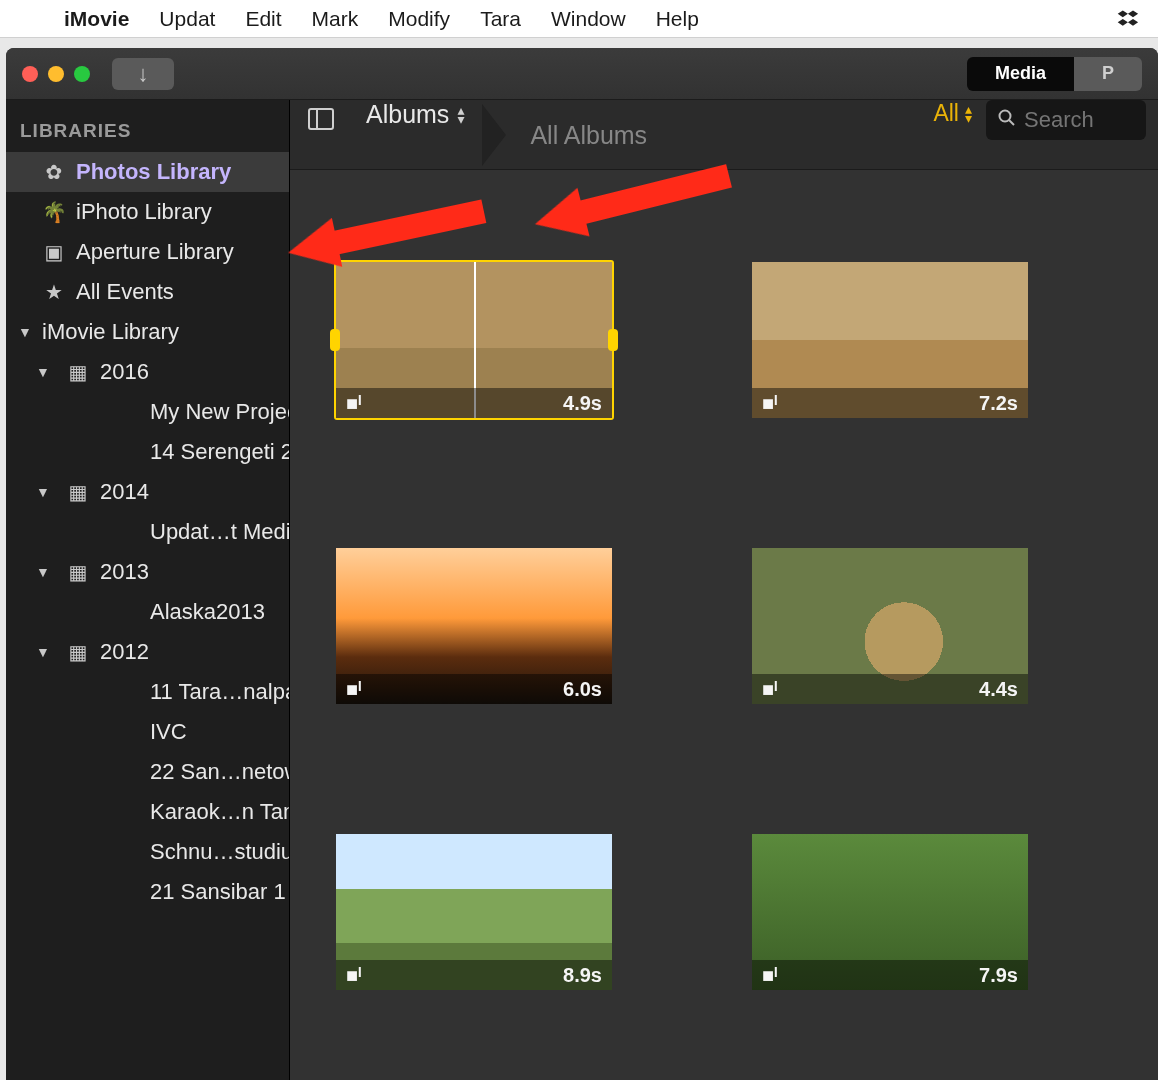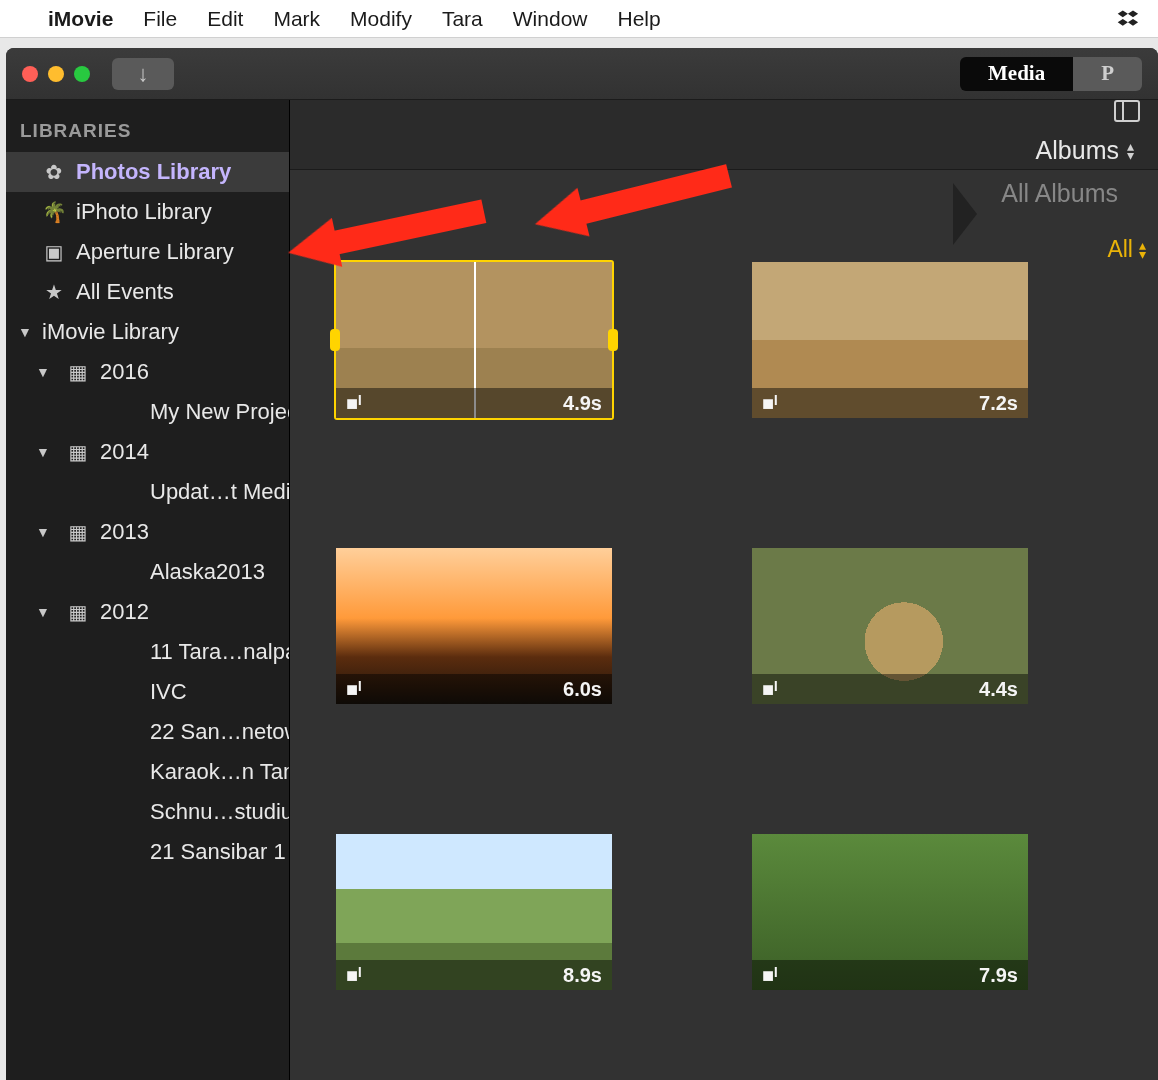--- a/index.html
+++ b/index.html
@@ -12,21 +12,21 @@
   }
   
   .menubar {
     height: 38px; background: #fff;
     display: flex; align-items: center;
     padding: 0 18px; gap: 30px;
     font-size: 21px; color: #1b1b1b;
     border-bottom: 1px solid #d0d0d0;
   }
   .menubar .apple { font-size: 24px; }
-  .menubar .app  { font-weight: 700; }
+  .menubar .app  { font-weight: 700; margin-left: 16px; }
   .menubar .spacer { flex: 1; }
   .menubar .tray { display:flex; gap:20px; align-items:center; font-size:22px;}
   
   .window {
     position: absolute; left: 6px; top: 48px;
     width: 1152px; height: 1032px;
     background: #2a2a2a; color: #e8e8e8;
     border-radius: 8px 8px 0 0; overflow: hidden;
     display: flex; flex-direction: column;
   }
@@ -39,23 +39,23 @@
   .tl { width:16px; height:16px; border-radius:50%; }
   .tl.red{background:#ff5f57;} .tl.yellow{background:#ffbd2e;} .tl.green{background:#28c940;}
   .dl-btn {
     margin-left: 12px; width:62px; height:32px; border-radius:6px;
     background:#5a5a5a; display:flex; align-items:center; justify-content:center;
     color:#c8c8c8; font-size:22px;
   }
   .titlebar .spacer{flex:1;}
   .seg { display:flex; height:34px; }
   .seg .tab {
-    padding: 0 28px; font-size:21px; font-weight:600;
+    padding: 0 28px; font-size:18px; font-weight:600;
     display:flex; align-items:center;
-    background:#5a5a5a; color:#cfcfcf;font-family:Liberation Serif, serif;
+    background:#5a5a5a; color:#cfcfcf;
   }
   .seg .tab.active { background:#0a0a0a; color:#fff; }
   .seg .tab:first-child { border-radius:6px 0 0 6px; }
   .seg .tab:last-child  { border-radius:0 6px 6px 0; }
   
   .split { flex:1; display:flex; overflow:hidden; }
   .sidebar {
     width:284px; background:#1e1e1e; border-right:1px solid #000;
     color:#e8e8e8; overflow-y:auto; overflow-x:hidden;
     font-size:22px;
@@ -79,23 +79,23 @@
   .sb-item.selected .lbl{ font-weight:700; color:#c4b5fd;}
   .sb-sub{ padding-left:62px; }
   .sb-sub .sb-item{ padding-left:82px; }
   .evt .ic.cal{ display:inline-block; }
   .evt{ padding-left:60px !important;}
   .evt .disclosure{ left:30px; }
   
   .content { flex:1; background:#323232; display:flex; flex-direction:column; overflow:hidden; position:relative;}
   .content::-webkit-scrollbar{width:10px;}
   .toolbar {
-    height:70px; display:flex; align-items:flex-end; gap:14px;
+    height:70px; display:flex; align-items:flex-start; gap:14px;
     padding: 0 12px; border-bottom:1px solid #1b1b1b;
-    background:#2b2b2b; color:#d8d8d8; font-size:23px;flex-direction:column;
+    background:#2b2b2b; color:#d8d8d8; font-size:23px;
   }
   .tb-btn{ width:38px; height:38px; display:flex; align-items:center; justify-content:center; color:#cfcfcf;}
   .tb-pop{
     display:flex; align-items:center; gap:8px; padding:0 12px;
     color:#e8e8e8; font-size:25px;
   }
   .tb-pop .updown{ font-size:14px; line-height:0.6; color:#d0d0d0; display:flex; flex-direction:column;}
   .crumb{
     position:relative; height:70px; display:flex; align-items:center;
     padding: 0 28px 0 40px; color:#878787; font-size:25px;
@@ -165,21 +165,21 @@
   .arrow svg{width:100%;height:100%;}
   .arrow.a1{ left:280px; top:154px; transform:rotate(-12deg);}
   .arrow.a2{ left:526px; top:122px; transform:rotate(-14deg);}
 </style>
 </head>
 <body>
 
 <div class="menubar">
   <span class="apple"></span>
   <span class="app">iMovie</span>
-  <span>File</span>
+  <span>Updat</span>
   <span>Edit</span>
   <span>Mark</span>
   <span>Modify</span>
   <span>Tara</span>
   <span>Window</span>
   <span>Help</span>
   <span class="spacer"></span>
   <span class="tray">
     <svg width="24" height="24" viewBox="0 0 24 24" fill="#222">
         <path d="M6 2l6 4-6 4-6-4 6-4zm12 0l6 4-6 4-6-4 6-4zM6 12l6 4-6 4-6-4 6-4zm12 0l6 4-6 4-6-4 6-4z" transform="scale(0.85) translate(2,2)"></path>
@@ -230,20 +230,23 @@
 
       <div class="sb-item evt">
         <span class="disclosure">▼</span>
         <span class="ic cal">▦</span>
         <span class="lbl">2016</span>
       </div>
       <div class="sb-sub">
         <div class="sb-item">
             <span class="lbl">My New Project</span>
           </div>
+        <div class="sb-item">
+            <span class="lbl">14 Serengeti 2</span>
+          </div>
       </div>
 
       <div class="sb-item evt">
         <span class="disclosure">▼</span>
         <span class="ic cal">▦</span>
         <span class="lbl">2014</span>
       </div>
       <div class="sb-sub">
         <div class="sb-item">
             <span class="lbl">Updat…t Media</span>
@@ -306,20 +309,29 @@
         <div class="crumb">
           <span>All Albums</span>
         </div>
         <div class="spacer"></div>
         <div class="filter">
           <span>All</span>
           <span class="updown">
               <span>▴</span>
               <span>▾</span>
             </span>
+        </div>
+        <div class="search">
+          <span class="mag">
+            <svg width="18" height="18" viewBox="0 0 18 18" fill="none" stroke="#bbb" stroke-width="2">
+                <circle cx="7" cy="7" r="5.5"></circle>
+                <line x1="11" y1="11" x2="16" y2="16"></line>
+              </svg>
+          </span>
+          <input placeholder="Search" style="">
         </div>
       </div>
 
       <div class="grid-wrap">
         <div class="grid">
           <div class="clip c1 selected">
             <div class="img"></div>
             <div class="handle l"></div>
             <div class="handle r"></div>
             <div class="playhead"></div>

